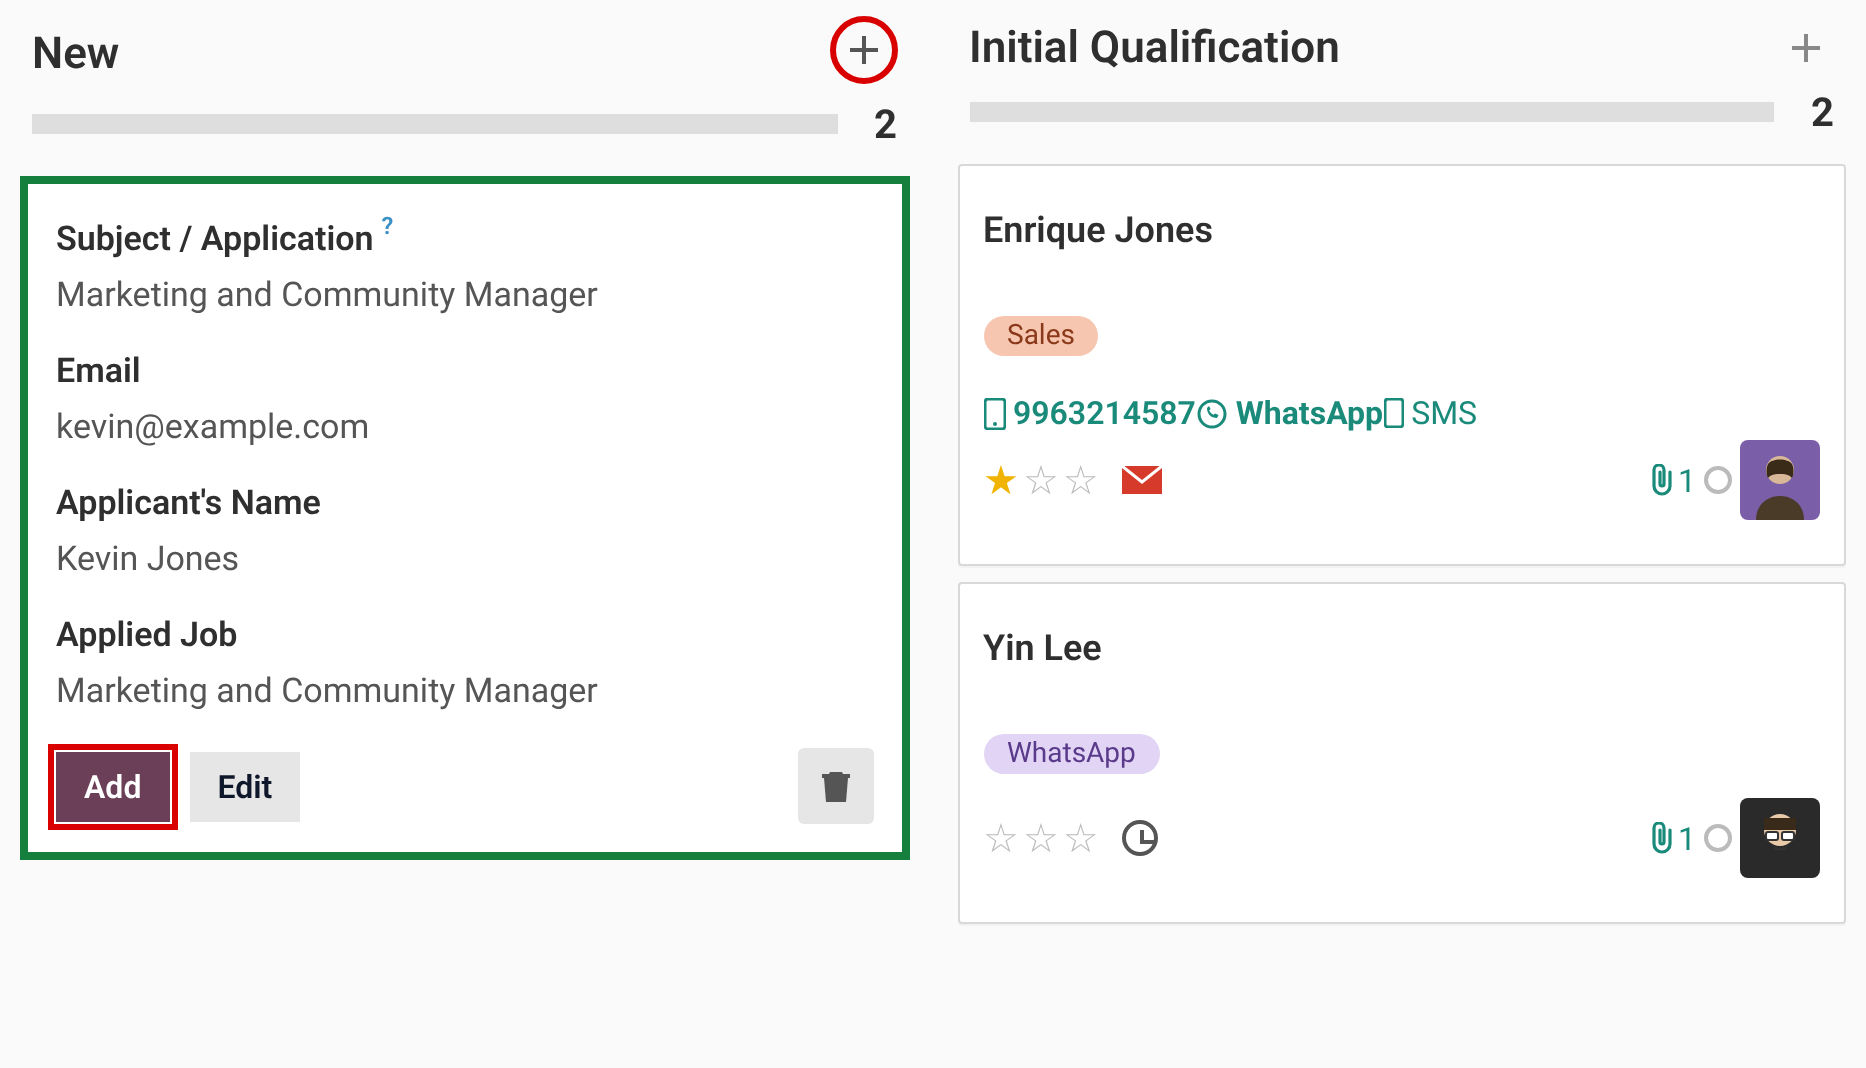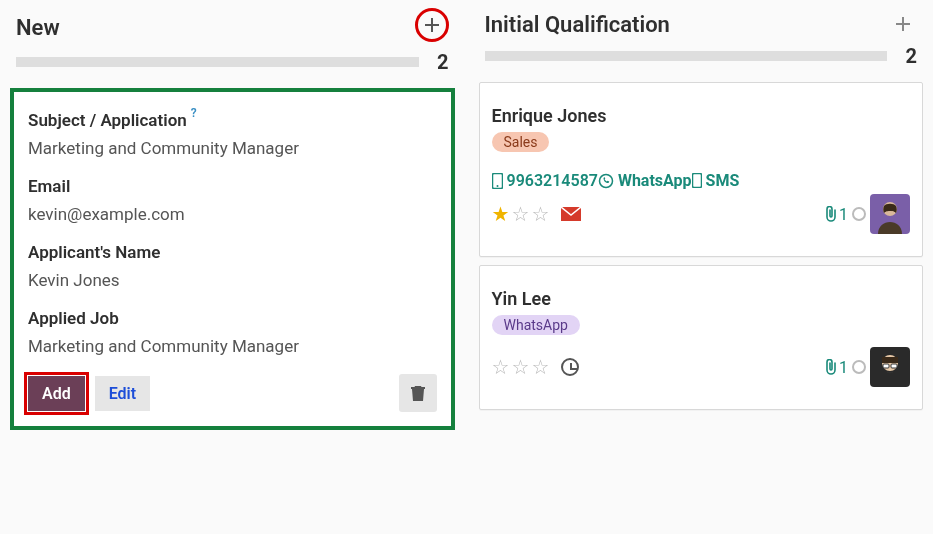--- a/index.html
+++ b/index.html
@@ -14,34 +14,34 @@
   .col-bar { flex:1; height: 10px; background: #dedede; }
   .col-count { font-size: 20px; font-weight: 700; color: #2f2f2f; width: 20px; text-align:right;}
   .quick-form { border: 4px solid #15803d; background: #fff; padding: 18px 14px 14px 14px; position: relative; }
   .field { margin-bottom: 18px; }
   .field-label { font-size: 17px; font-weight: 600; color: #2f2f2f; margin-bottom: 8px; display:flex; align-items:flex-start; gap:4px;}
   .help-q { font-size: 12px; color: #3a8fc4; font-weight: 600; position:relative; top:-4px;}
   .field-val { font-size: 17px; color: #555; }
   .form-actions { display:flex; align-items:center; gap:10px; margin-top: 6px;}
   .btn { padding: 8px 14px; font-size: 16px; font-weight: 600; border:none; cursor:pointer; }
   .btn-add { background: #6b3f57; color: #fff; outline: 3px solid #d90000; outline-offset: 1px;}
-  .btn-edit { background: #e6e6e6; color: #1d4ed8; }
+  .btn-edit { background: #e6e6e6; color: #0f172a; }
   .spacer { flex:1; }
   .btn-trash { background:#e6e6e6; width:38px; height:38px; display:flex; align-items:center; justify-content:center; border-radius:3px; cursor:pointer;}
   .card { background:#fff; border:1px solid #d8d8d8; border-radius:2px; padding:22px 12px; margin-bottom:8px; box-shadow: 0 1px 0 rgba(0,0,0,0.03);}
   .card-name { font-size:18px; font-weight:600; color:#2f2f2f; margin-bottom:6px;}
-  .tag { display:inline-block; font-size:14px; padding:2px 12px; border-radius:12px; margin-bottom:6px;}
+  .tag { display:inline-block; font-size:14px; padding:2px 12px; border-radius:12px; margin-bottom:6px;margin-top:26px;}
   .tag-sales { background:#f7c6b1; color:#8a3a1a;}
   .tag-manager { background:#e2d4f5; color:#5a3a8a;}
   .contact-row { display:flex; align-items:center; margin-bottom:4px; font-size:16px; font-weight:600; flex-wrap:wrap;margin-top:13px;}
   .contact-item { display:flex; align-items:center; gap:4px;}
   .ic-phone { color:#1a8a7a; }
   .phone-num { color:#1a8a7a; font-weight:600;}
   .whatsapp { color:#1a8a7a; font-weight:700;}
-  .sms { color:#1a8a7a; font-weight:700;}
+  .sms { color:#1a8a7a; font-weight:400;}
   .meta-row { display:flex; align-items:center; gap:6px;}
   .stars { display:flex; gap:2px; }
   .star { font-size:20px; color:#bbb; }
   .star.filled { color:#f0b400; }
   .mail-ic { color:#d53a2b; font-size:18px; margin-left:6px;}
   .clock-ic { width:18px; height:18px; border:2px solid #555; border-radius:50%; display:inline-flex; align-items:center; justify-content:center; position:relative; margin-left:6px;}
   .clock-ic::after{ content:""; position:absolute; width:5px; height:5px; border-left:2px solid #555; border-bottom:2px solid #555; top:3px; left:7px;}
   .card-right { margin-left:auto; display:flex; align-items:center; gap:4px;}
   .clip { color:#1a8a7a; font-size:16px; display:flex; align-items:center; gap:1px;}
   .dot { width:14px; height:14px; border:2px solid #bbb; border-radius:50%; }

